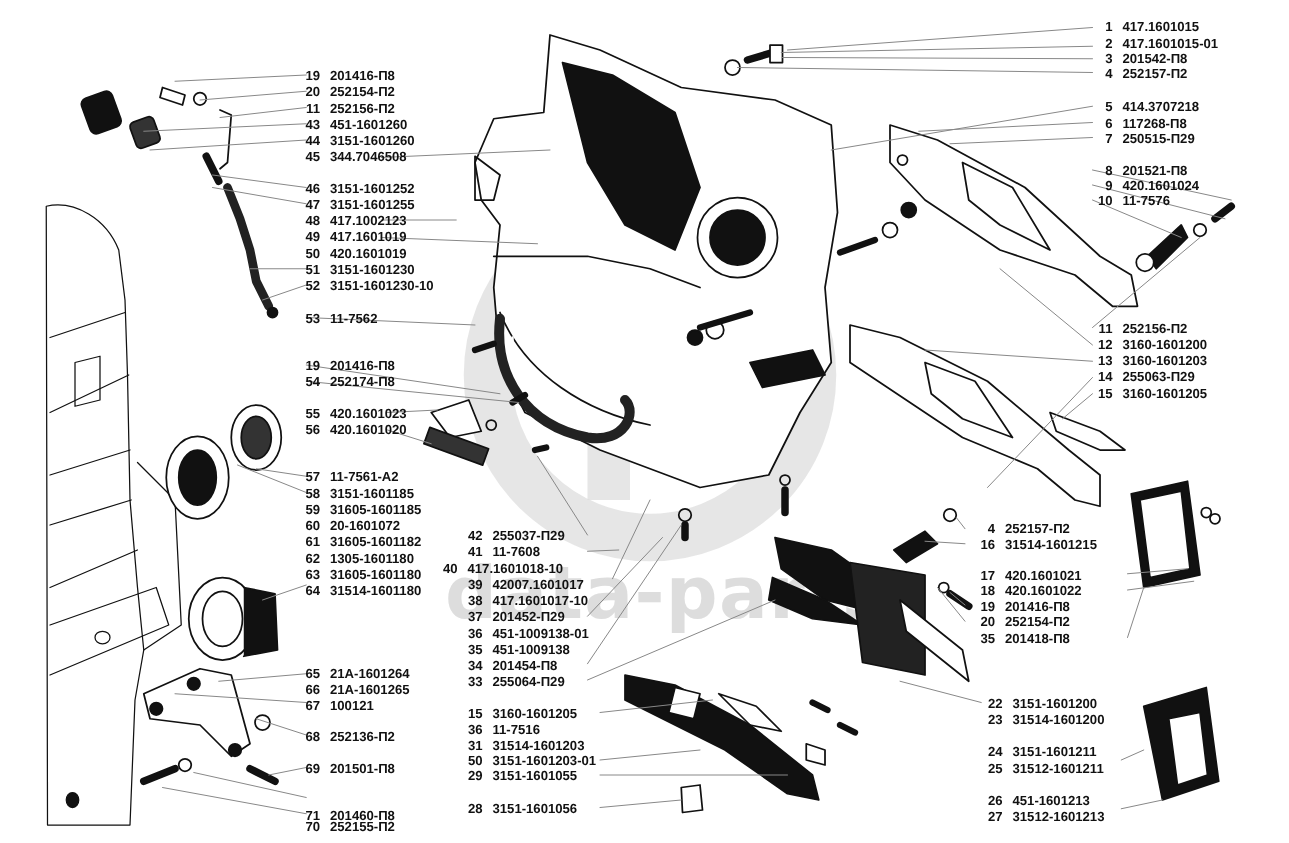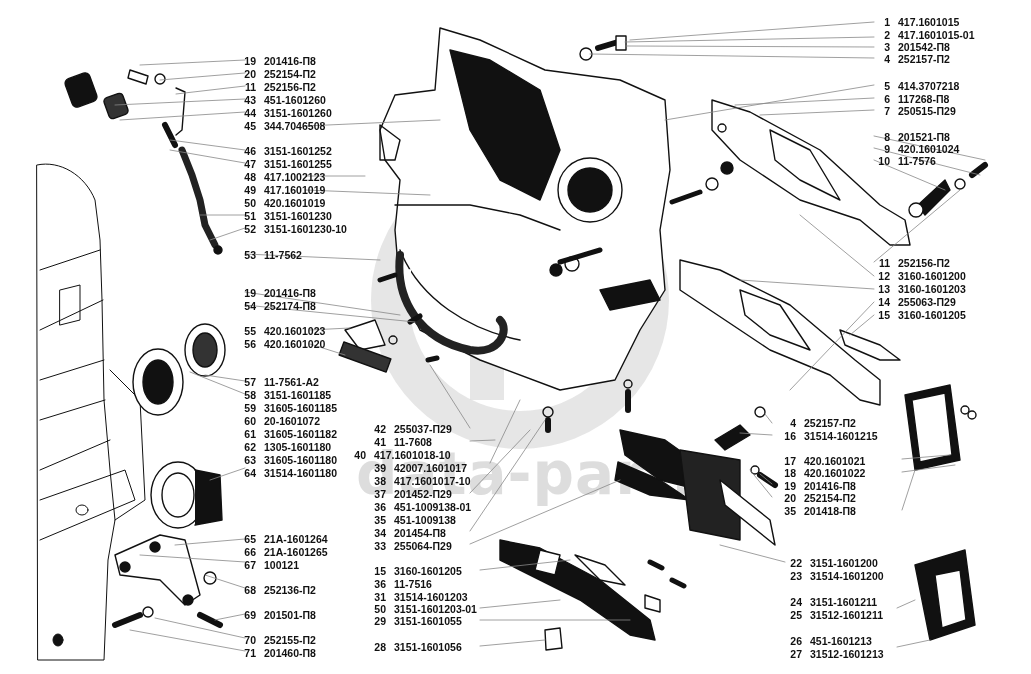--- a/index.html
+++ b/index.html
@@ -239,21 +239,21 @@
   <div class="lbl" style="left:238px;top:428px"><span class="num">61</span><span class="code">31605-1601182</span></div>
   <div class="lbl" style="left:238px;top:441px"><span class="num">62</span><span class="code">1305-1601180</span></div>
   <div class="lbl" style="left:238px;top:454px"><span class="num">63</span><span class="code">31605-1601180</span></div>
   <div class="lbl" style="left:238px;top:467px"><span class="num">64</span><span class="code">31514-1601180</span></div>
 
   <div class="lbl" style="left:238px;top:533px"><span class="num">65</span><span class="code">21А-1601264</span></div>
   <div class="lbl" style="left:238px;top:546px"><span class="num">66</span><span class="code">21А-1601265</span></div>
   <div class="lbl" style="left:238px;top:559px"><span class="num">67</span><span class="code">100121</span></div>
   <div class="lbl" style="left:238px;top:584px"><span class="num">68</span><span class="code">252136-П2</span></div>
   <div class="lbl" style="left:238px;top:609px"><span class="num">69</span><span class="code">201501-П8</span></div>
-  <div class="lbl" style="left:238px;top:634px"><span class="num">70</span><span class="code">252155-П2</span></div>
+  <div class="lbl" style="left:238px;top:656px"><span class="num">70</span><span class="code">252155-П2</span></div>
   <div class="lbl" style="left:238px;top:647px"><span class="num">71</span><span class="code">201460-П8</span></div>
 
   <div class="lbl" style="left:368px;top:423px"><span class="num">42</span><span class="code">255037-П29</span></div>
   <div class="lbl" style="left:368px;top:436px"><span class="num">41</span><span class="code">11-7608</span></div>
   <div class="lbl" style="left:348px;top:449px"><span class="num">40</span><span class="code">417.1601018-10</span></div>
   <div class="lbl" style="left:368px;top:462px"><span class="num">39</span><span class="code">42007.1601017</span></div>
   <div class="lbl" style="left:368px;top:475px"><span class="num">38</span><span class="code">417.1601017-10</span></div>
   <div class="lbl" style="left:368px;top:488px"><span class="num">37</span><span class="code">201452-П29</span></div>
   <div class="lbl" style="left:368px;top:501px"><span class="num">36</span><span class="code">451-1009138-01</span></div>
   <div class="lbl" style="left:368px;top:514px"><span class="num">35</span><span class="code">451-1009138</span></div>

